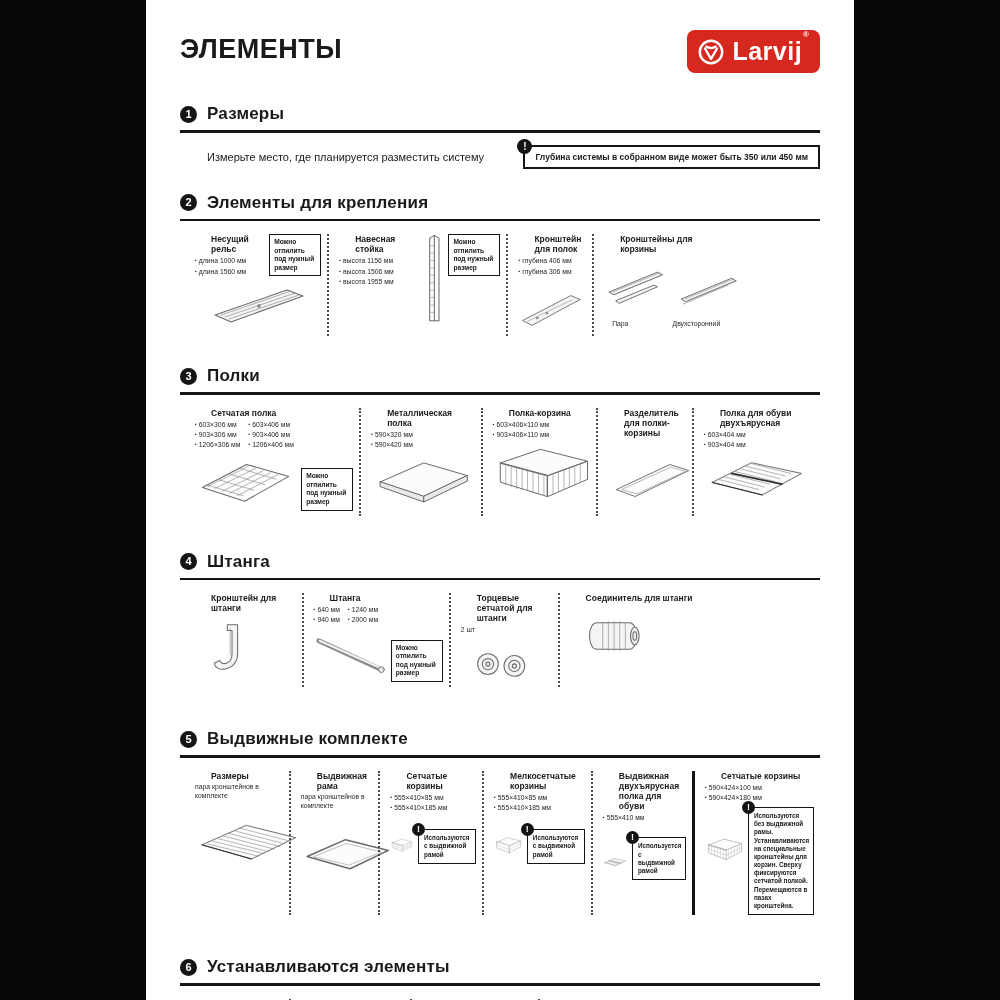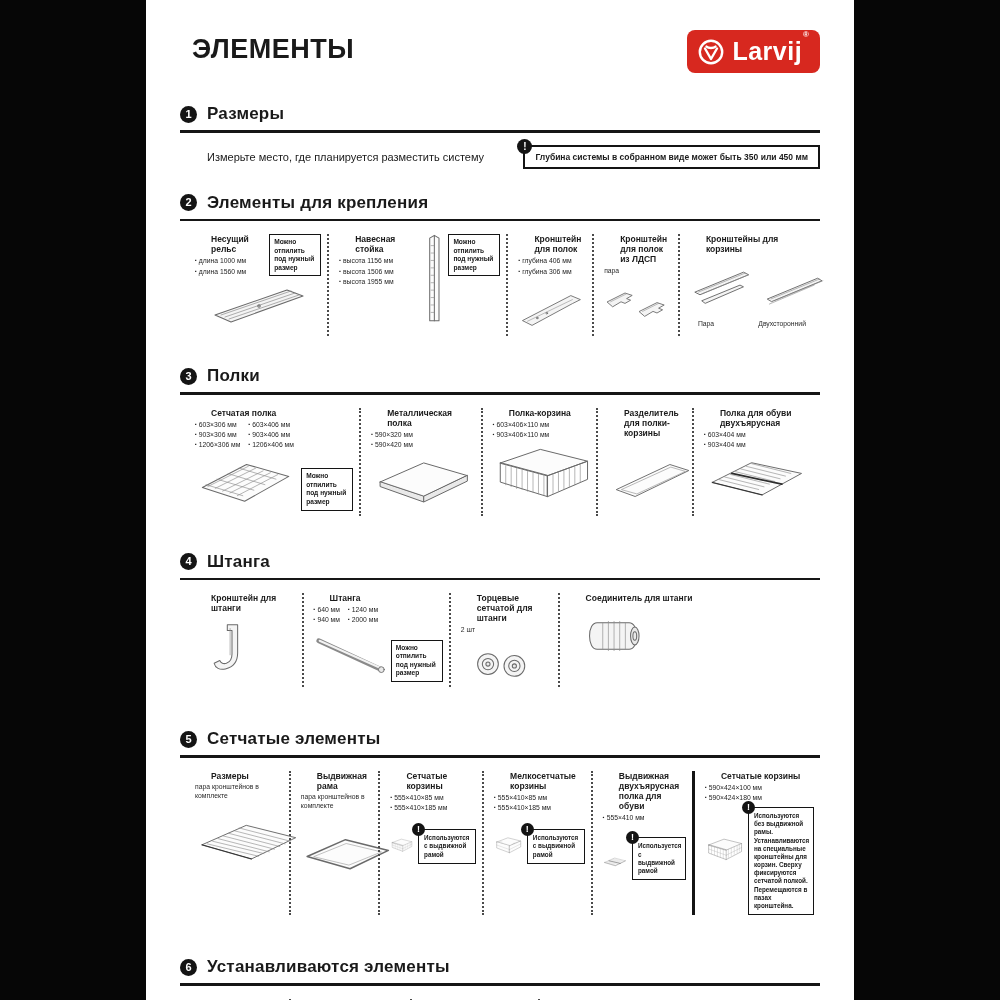--- a/index.html
+++ b/index.html
@@ -2,21 +2,21 @@
 <html><head>
 <meta charset="utf-8">
 <style>
   html,body{margin:0;padding:0;background:#060606;width:1000px;height:1000px;overflow:hidden;
     font-family:"Liberation Sans","DejaVu Sans",sans-serif;color:#1a1a1a;}
   .stage{position:relative;width:1000px;height:1000px;background:#060606;}
   .page{position:absolute;left:146px;top:0;width:708px;height:1000px;background:#ffffff;
     box-sizing:border-box;padding:30px 34px 0 34px;}
   
   .header{display:flex;justify-content:space-between;align-items:flex-start;height:48px;}
-  .doc-title{font-size:27px;font-weight:bold;letter-spacing:.5px;margin:4px 0 0 12px;}
+  .doc-title{font-size:27px;font-weight:bold;letter-spacing:.5px;margin:4px 0 0 0;}
   .logo{display:flex;align-items:center;gap:7px;background:#D7281F;border-radius:8px;
     padding:6px 12px 6px 10px;height:43px;box-sizing:border-box;}
   .logo-text{color:#fff;font-size:25px;font-weight:bold;letter-spacing:.5px;line-height:1;}
   .logo-reg{color:#fff;font-size:8px;font-weight:bold;vertical-align:top;position:relative;top:-9px;left:1px;}
   
   .sec-head{display:flex;align-items:center;gap:10px;}
   .num{width:17px;height:17px;border-radius:50%;background:#141414;color:#fff;font-size:11px;
     font-weight:bold;text-align:center;line-height:17px;flex:0 0 auto;}
   .sec-title{font-size:17px;font-weight:bold;margin:0;letter-spacing:.2px;}
   .sec-rule{height:2.5px;background:#161616;margin-top:6px;}
@@ -146,34 +146,20 @@
           <li>глубина 306 мм</li>
         </ul>
         <svg class="illus" width="72" height="42" viewBox="0 0 90 52" style="margin-top:8px">
           <path class="f" d="M6 44 L66 13 L78 18 L68 23 L18 50 Z"></path>
           <path class="thin" d="M12 45 L68 18"></path>
           <circle cx="24" cy="41" r="1"></circle>
               <circle cx="36" cy="35" r="1"></circle>
         </svg>
       </div>
 
-      <div class="col" style="width:13.4%">
-        <h3 class="iname">Кронштейн для полок из ЛДСП</h3>
-        <div class="sub">пара</div>
-        <svg class="illus" width="74" height="40" viewBox="0 0 92 50" style="margin-top:6px">
-          <g>
-            <path class="f" d="M4 26 l22 -11 l9 3 l-7 4 l5 2 l-7 4 l-5 -2 l-10 6 z"></path>
-            <path class="thin" d="M8 26 l20 -10"></path>
-          </g>
-          <g transform="translate(40,12)">
-            <path class="f" d="M4 26 l22 -11 l9 3 l-7 4 l5 2 l-7 4 l-5 -2 l-10 6 z"></path>
-            <path class="thin" d="M8 26 l20 -10"></path>
-          </g>
-        </svg>
-      </div>
 
       <div class="col" style="width:22.2%">
         <h3 class="iname">Кронштейны для корзины</h3>
         <svg class="illus" width="138" height="56" viewBox="0 0 160 64" style="margin-top:10px">
           <g>
             <path class="f" d="M6 32 L62 9 L68 12 L12 35 Z"></path>
             <path class="thin" d="M10 32 L64 10 M14 34 L68 12"></path>
             <path class="f" d="M14 42 L58 24 L62 26 L18 45 Z"></path>
           </g>
           <g transform="translate(84,4)">
@@ -325,21 +311,21 @@
           <ellipse cx="56" cy="24" rx="4.5" ry="9.5" class="fe"></ellipse>
           <ellipse cx="56" cy="24" rx="2" ry="4.5"></ellipse>
         </svg>
       </div>
     </div>
   </div>
 
   <div class="sec" style="margin-top:42px">
     <div class="sec-head">
       <span class="num">5</span>
-      <h2 class="sec-title">Сетчатые элементы</h2>
+      <h2 class="sec-title">Выдвижные комплекте</h2>
     </div>
     <div class="sec-rule"></div>
     <div class="cols" style="min-height:124px">
 
       <div class="col first" style="width:17%">
         <h3 class="iname">Размеры</h3>
         <div class="sub">пара кронштейнов в комплекте</div>
         <svg class="illus" width="106" height="58" viewBox="0 0 120 64" style="margin-top:14px">
           <path class="fw" d="M8 34 L58 12 L114 26 L64 50 Z"></path>
           <path class="thin" d="M14 33 L72 47 M20 30 L78 44 M26 27 L84 42 M32 24 L90 39 M38 21 L96 36 M44 18 L102 33 M50 15 L108 30"></path>

